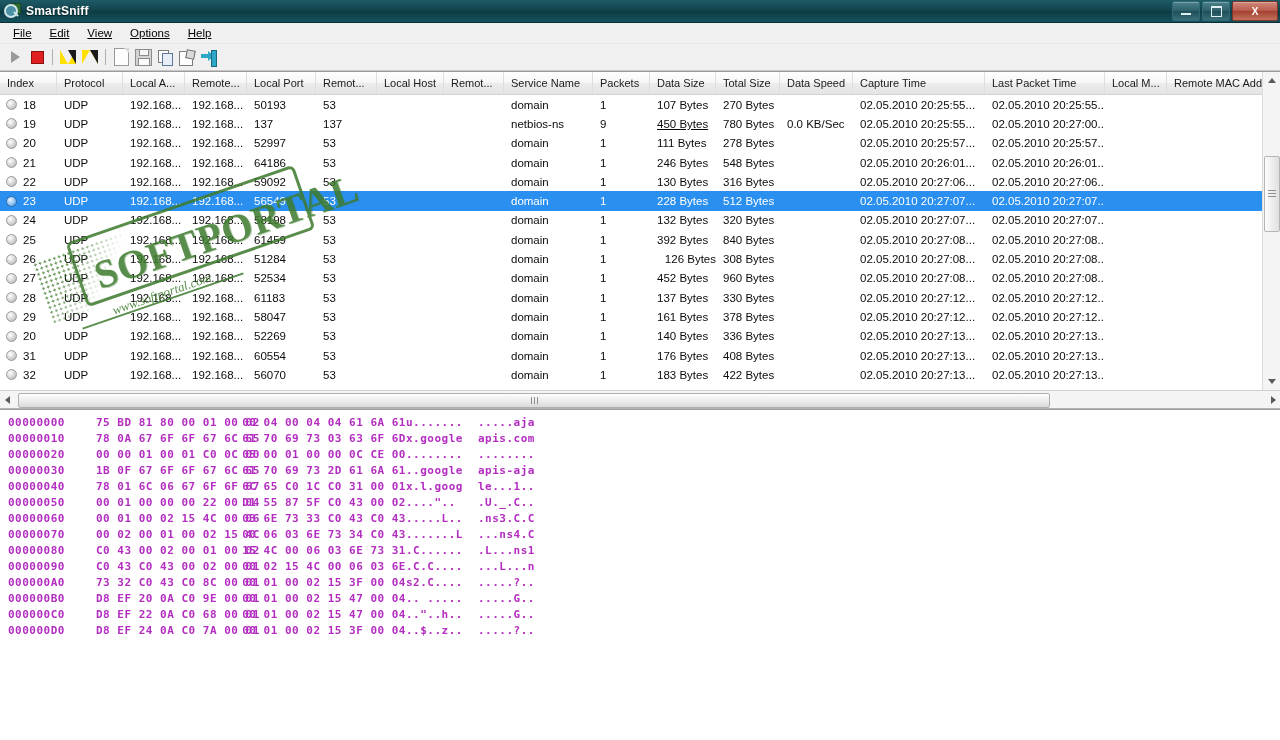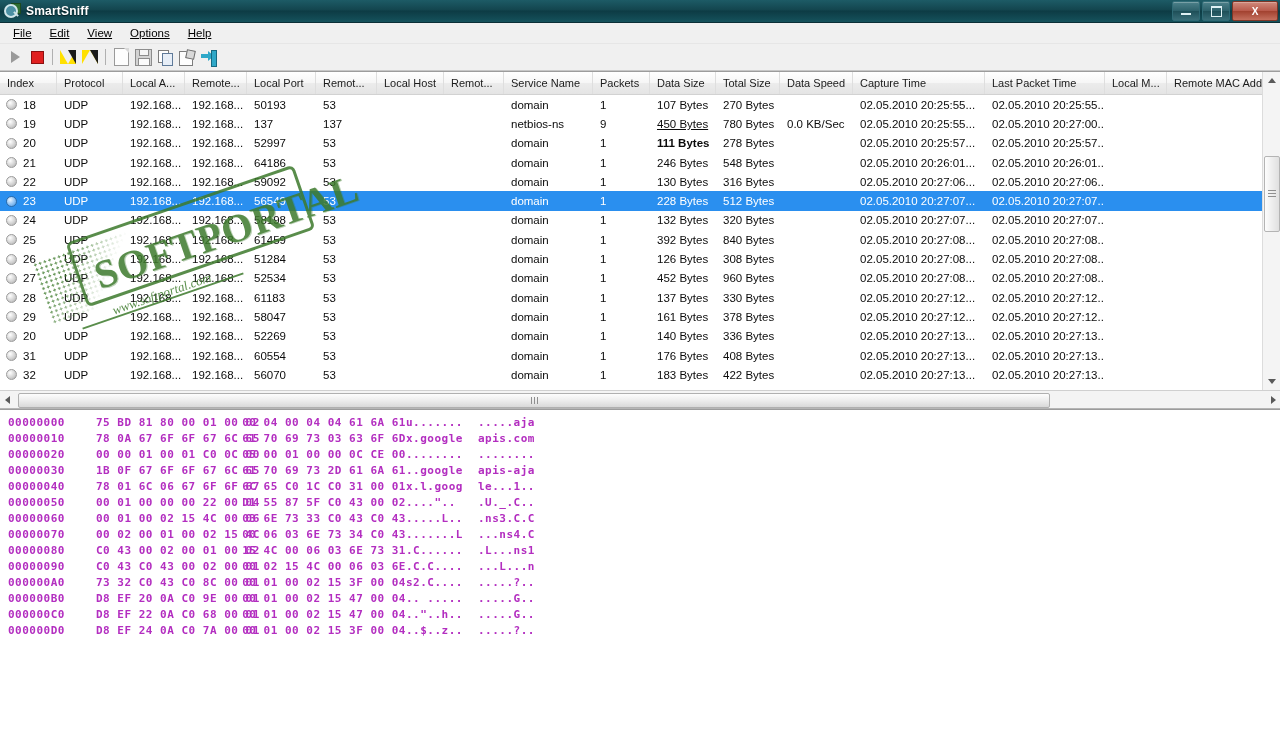--- a/index.html
+++ b/index.html
@@ -477,21 +477,21 @@
           </div>
           <div class="gcell" style="width: 66px;"><span>UDP</span></div>
           <div class="gcell" style="width: 62px;"><span>192.168...</span></div>
           <div class="gcell" style="width: 62px;"><span>192.168...</span></div>
           <div class="gcell" style="width: 69px;"><span>52997</span></div>
           <div class="gcell" style="width: 61px;"><span>53</span></div>
           <div class="gcell" style="width: 67px;"><span></span></div>
           <div class="gcell" style="width: 60px;"><span></span></div>
           <div class="gcell" style="width: 89px;"><span>domain</span></div>
           <div class="gcell" style="width: 57px;"><span>1</span></div>
-          <div class="gcell" style="width: 66px; font-weight: bold;"><span>111 Bytes</span></div>
+          <div class="gcell" style="width: 66px;"><span>111 Bytes</span></div>
           <div class="gcell" style="width: 64px;"><span>278 Bytes</span></div>
           <div class="gcell" style="width: 73px;"><span></span></div>
           <div class="gcell" style="width: 132px;"><span>02.05.2010 20:25:57...</span></div>
           <div class="gcell" style="width: 120px;"><span>02.05.2010 20:25:57...</span></div>
           <div class="gcell" style="width: 62px;"><span></span></div>
           <div class="gcell" style="width: 110px;"><span></span></div>
         </div>
         <div class="grow">
           <div class="gcell idx" style="width: 57px;">
             <span class="bullet"></span>
@@ -609,21 +609,21 @@
           </div>
           <div class="gcell" style="width: 66px;"><span>UDP</span></div>
           <div class="gcell" style="width: 62px;"><span>192.168...</span></div>
           <div class="gcell" style="width: 62px;"><span>192.168...</span></div>
           <div class="gcell" style="width: 69px;"><span>51284</span></div>
           <div class="gcell" style="width: 61px;"><span>53</span></div>
           <div class="gcell" style="width: 67px;"><span></span></div>
           <div class="gcell" style="width: 60px;"><span></span></div>
           <div class="gcell" style="width: 89px;"><span>domain</span></div>
           <div class="gcell" style="width: 57px;"><span>1</span></div>
-          <div class="gcell" style="width: 66px;"><span>126 Bytes</span></div>
+          <div class="gcell" style="width: 66px; text-align: right;"><span>126 Bytes</span></div>
           <div class="gcell" style="width: 64px;"><span>308 Bytes</span></div>
           <div class="gcell" style="width: 73px;"><span></span></div>
           <div class="gcell" style="width: 132px;"><span>02.05.2010 20:27:08...</span></div>
           <div class="gcell" style="width: 120px;"><span>02.05.2010 20:27:08...</span></div>
           <div class="gcell" style="width: 62px;"><span></span></div>
           <div class="gcell" style="width: 110px;"><span></span></div>
         </div>
         <div class="grow">
           <div class="gcell idx" style="width: 57px;">
             <span class="bullet"></span>

